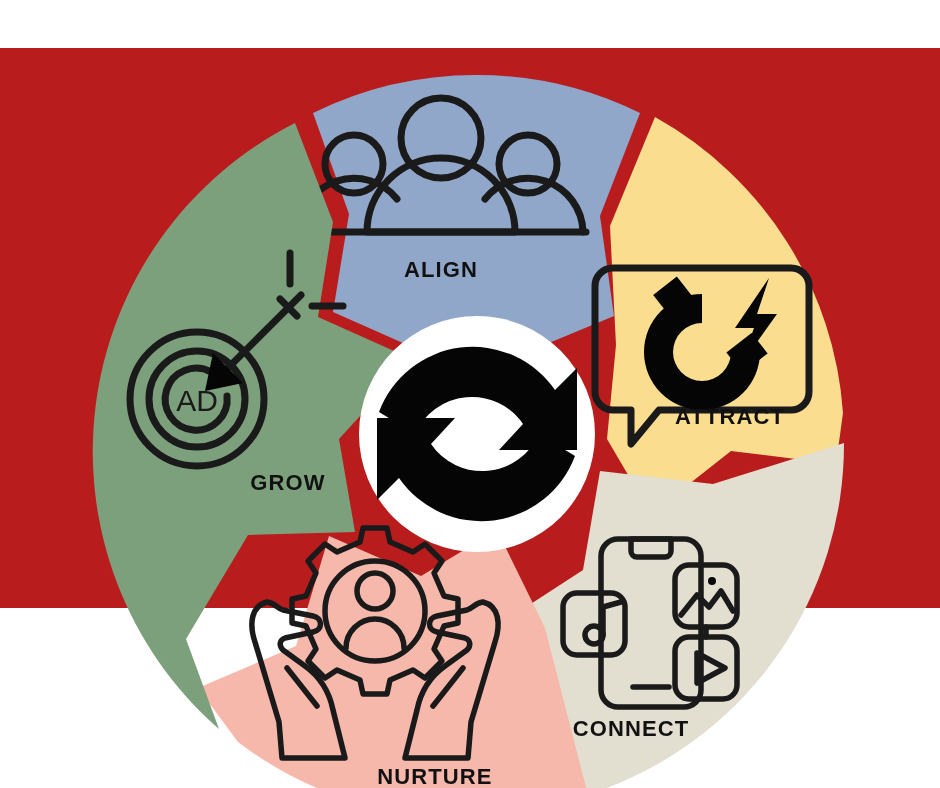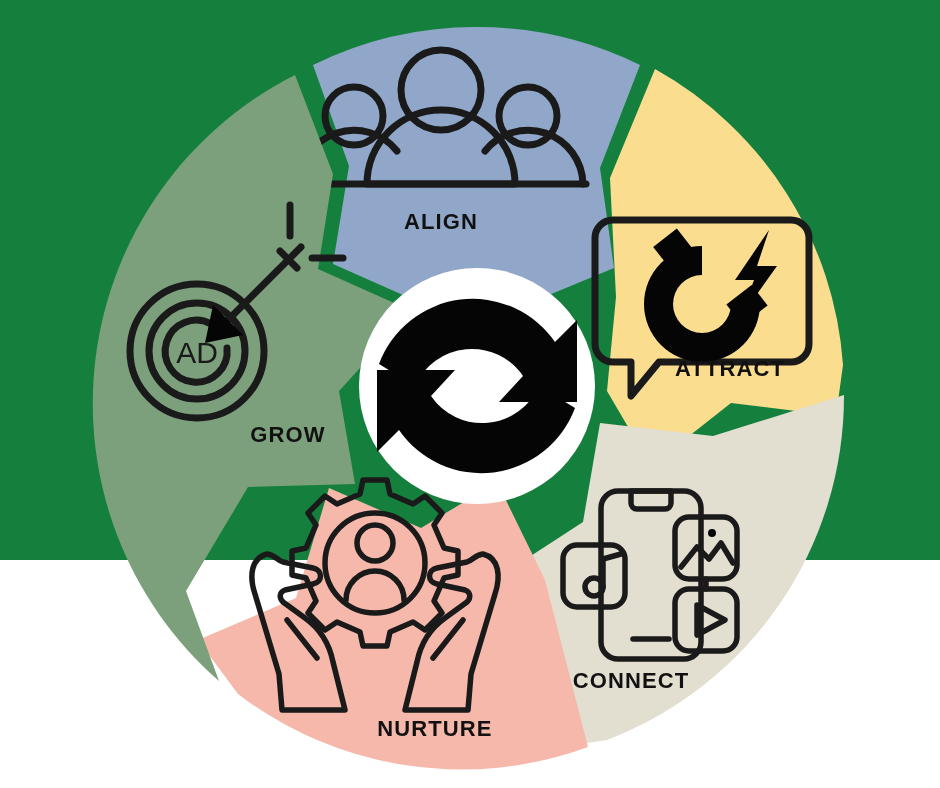--- a/index.html
+++ b/index.html
@@ -10,21 +10,22 @@
   body {
     width: 940px;
     height: 788px;
     font-family: "Liberation Sans", sans-serif;
     overflow: hidden;
   }
   #stage {
     position: relative;
     width: 940px;
     height: 560px;
-    background: #15803d;
+    background: #b91c1c;
+    margin-top: 48px;
   }
   #wheel {
     position: absolute;
     left: 0;
     top: 0;
     width: 940px;
     height: 788px;
   }
   .seg-label {
     font-family: "Liberation Sans", sans-serif;

